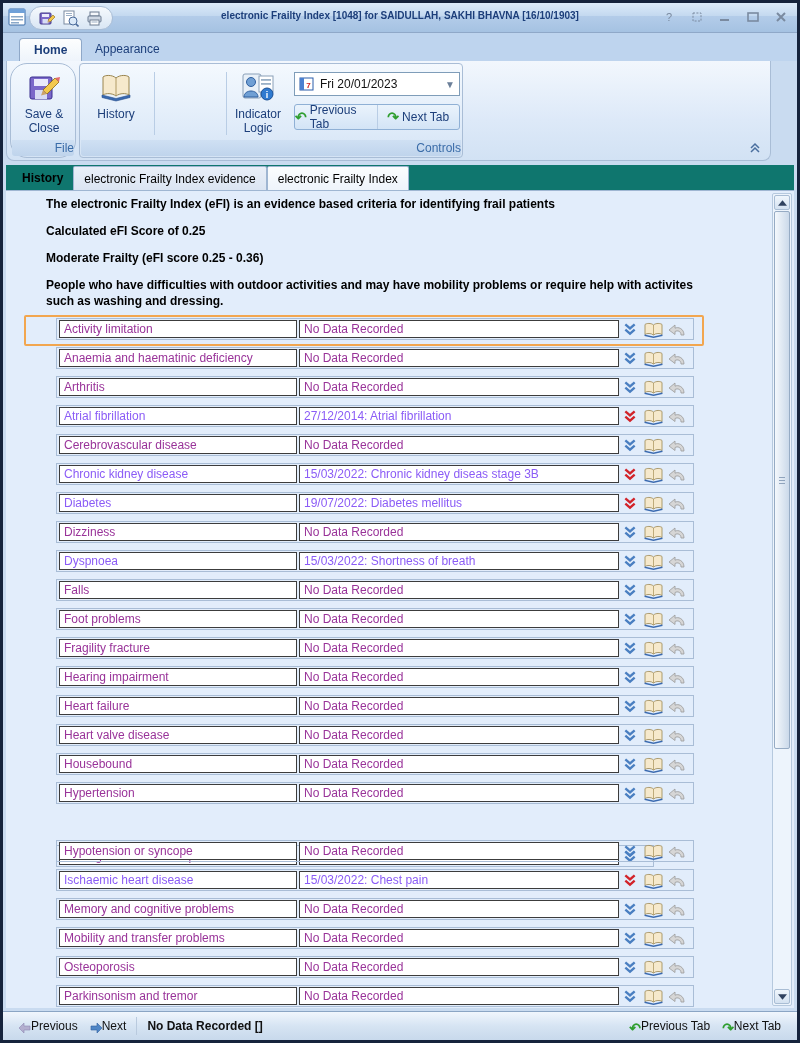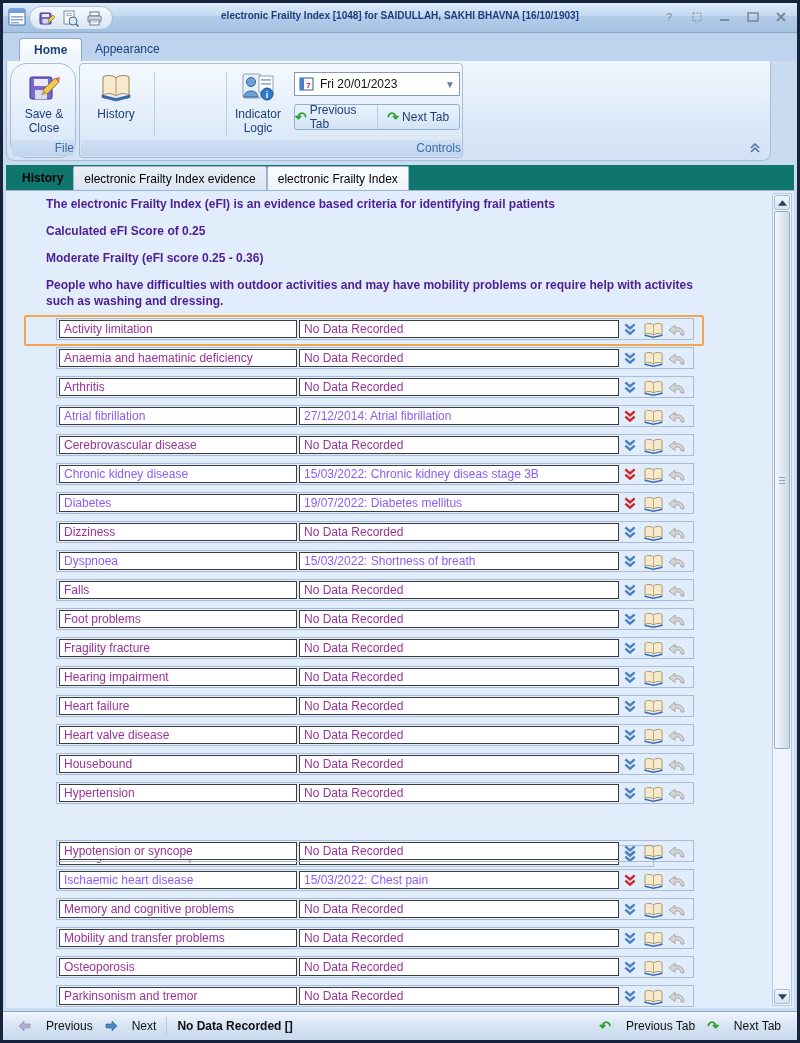--- a/index.html
+++ b/index.html
@@ -55,21 +55,21 @@
   .pagetabs { position:absolute; left:3px; top:162px; right:3px; height:26px; background:#0f766e;
     border-bottom:1px solid #9fb6d2; display:flex; align-items:flex-end; padding-left:6px; }
   .ptab { height:24px; line-height:24px; padding:0 10px; color:#000; }
   .ptab.bold { font-weight:700; }
   .ptab.boxed { background:linear-gradient(#e9eff8,#dbe5f2); border:1px solid #9fb6d2; border-bottom:none;
     border-radius:2px 2px 0 0; }
   .ptab.active { background:linear-gradient(#fbfdfe,#eef4fb); }
 
   
   .content { position:absolute; left:3px; top:188px; right:3px; bottom:32px; background:#e2edfb; overflow:hidden; }
-  .intro { position:absolute; left:40px; top:5px; width:690px; color:#4c1d95; font-weight:700; }
+  .intro { position:absolute; left:40px; top:5px; width:690px; color:#000000; font-weight:700; }
   .intro p { margin:0 0 11px; line-height:16px; }
   .intro .wrap { max-width:672px; }
 
   .indicator-list { position:absolute; left:0; top:127px; right:0; }
   .row-line { position:relative; height:22px; margin-bottom:7px; }
   .row-group { position:absolute; left:50px; top:0; height:22px; width:638px;
     border:1px solid #a9bdd6; display:flex; align-items:center; padding:0 2px; }
   .row-group.short { width:598px;margin-top:34px; }
   .field { background:#fff; border:1px solid #3c3c3c; height:18px; line-height:16px;
     padding:0 4px; color:#993399; overflow:hidden; white-space:nowrap; }
@@ -93,21 +93,21 @@
   .sthumb { position:absolute; left:1px; right:1px; top:17px; height:538px;
     background:linear-gradient(90deg,#f4f8fc,#cbd9ea); border:1px solid #96abc4; border-radius:2px; }
   .grip { position:absolute; left:4px; right:4px; top:50%; height:7px; margin-top:-3px;
     border-top:1px solid #8fa3bc; border-bottom:1px solid #8fa3bc; }
   .grip::after { content:''; position:absolute; left:0; right:0; top:2px; border-top:1px solid #8fa3bc; }
 
   
   .statusbar { position:absolute; left:0; right:0; bottom:0; height:29px;
     background:linear-gradient(#f0f6fd,#d6e4f3 50%,#c8d9ec); border-top:1px solid #8aa5c4;
     display:flex; align-items:center; padding:0 10px; color:#111; }
-  .sitem { display:flex; align-items:center; gap:15px; padding:0 6px; }
+  .sitem { display:flex; align-items:flex-end; gap:0; padding:0 6px; }
   .sdiv { width:1px; height:18px; background:#b9cade; margin:0 4px; }
   .smsg { font-weight:700; padding-left:6px; }
   .sright { margin-left:auto; display:flex; align-items:center; }
 </style>
 </head>
 <body>
 
 <div class="titlebar">
   <span class="sys-icon">
     <svg viewBox="0 0 18 18">

